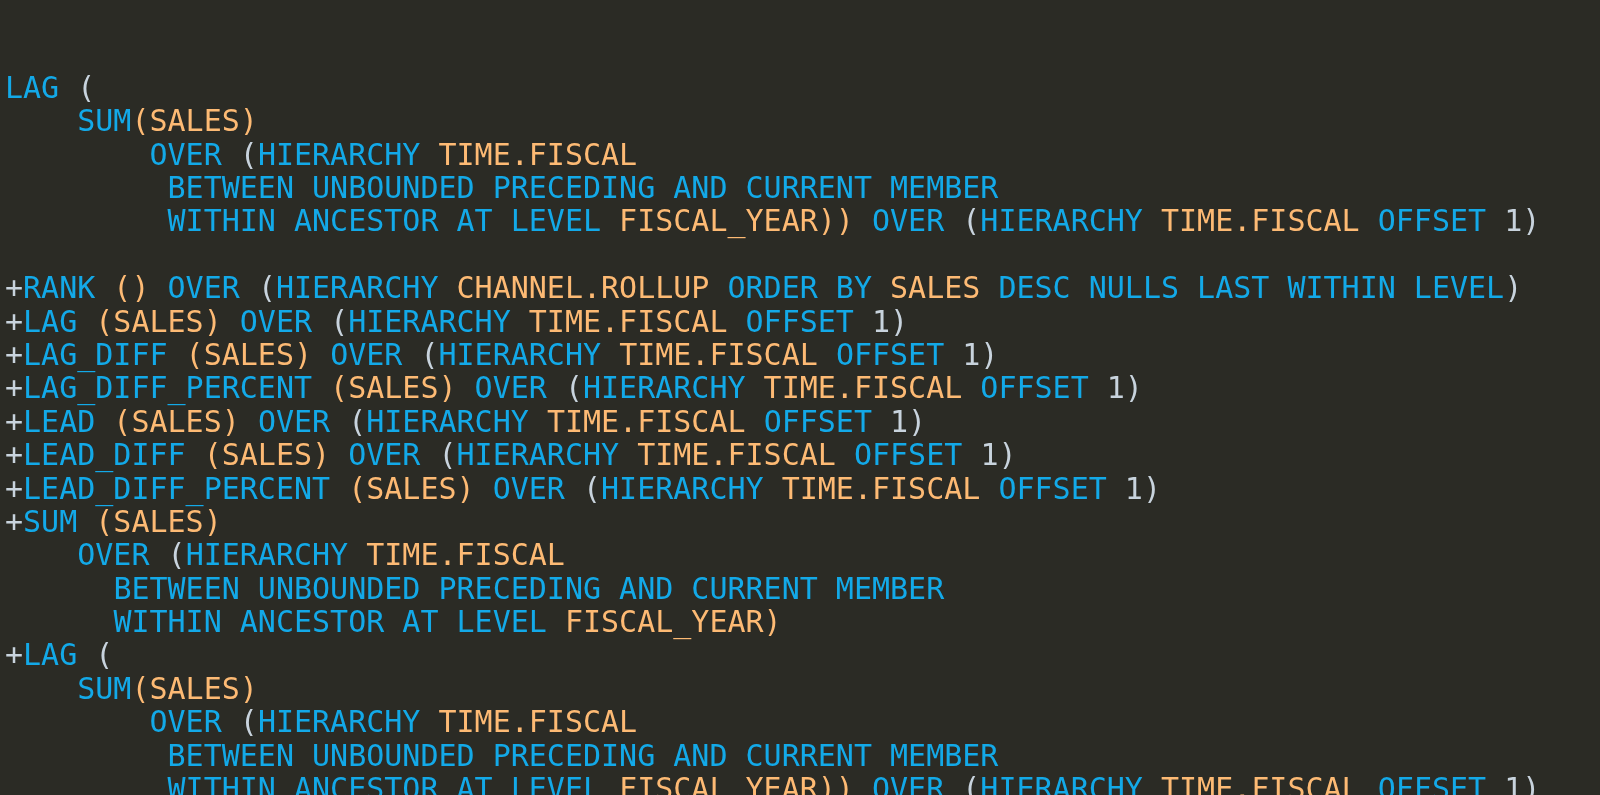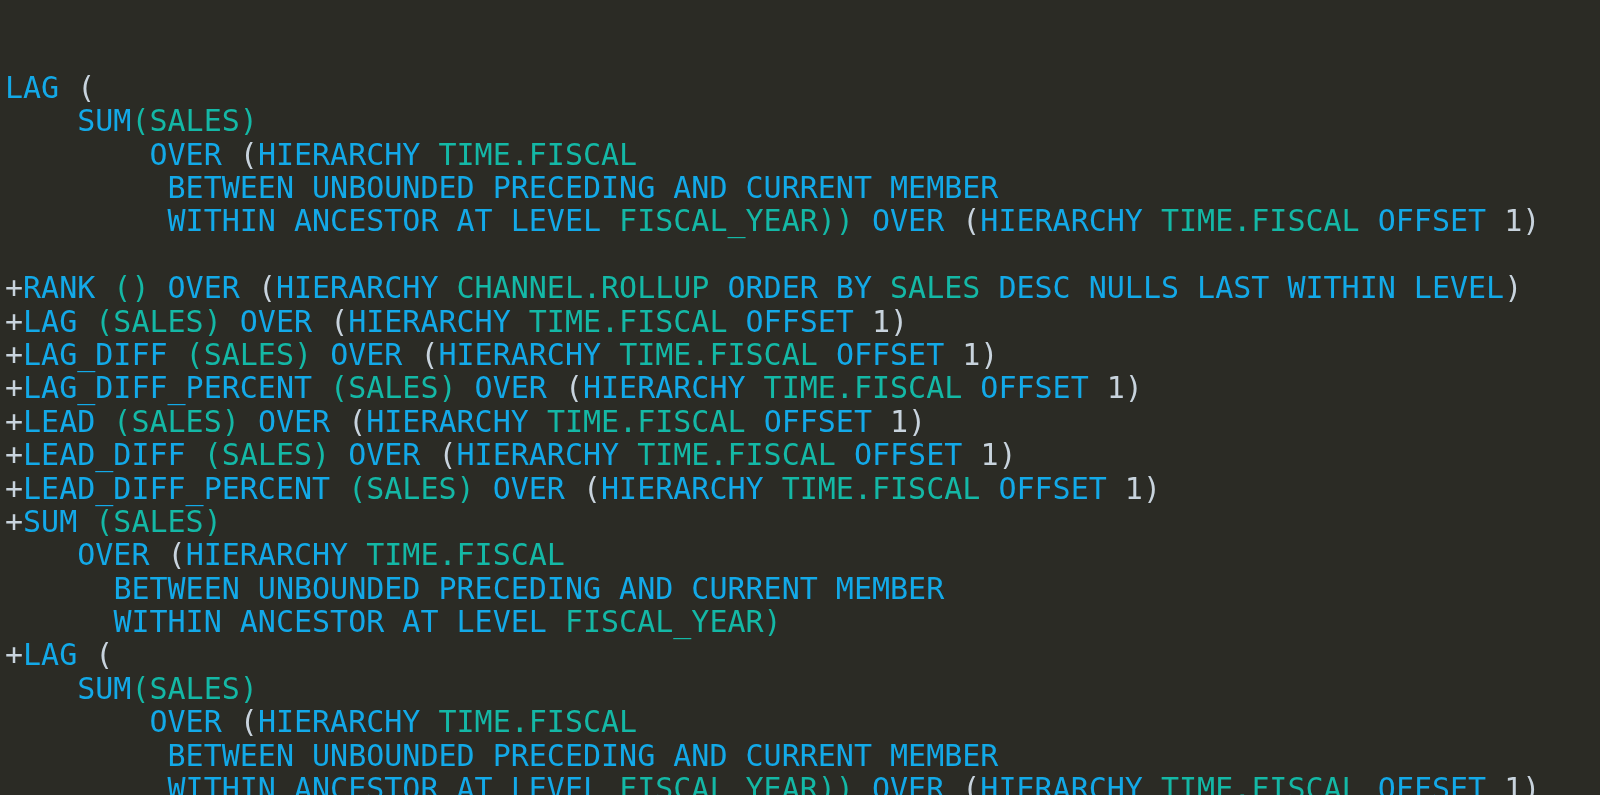--- a/index.html
+++ b/index.html
@@ -23,21 +23,21 @@
     line-height: 33.4px;
     letter-spacing: 0px;
     white-space: pre;
     overflow: hidden;
   }
   .code-line {
     white-space: pre;
     height: 33.4px;
   }
   .tok-kw   { color: #13a9e8; }
-  .tok-id   { color: #14b8a6; }
+  .tok-id   { color: #fdba74; }
   .tok-pun  { color: #c8d3dd; }
   .tok-num  { color: #c8d3dd; }
   .tok-plus { color: #c8d3dd; }
   .tok-ws   { color: #c8d3dd; }
 </style>
 </head>
 <body>
 
 <div id="code-editor">
   <div id="code-lines"><div class="code-line"><span class="tok-kw">LAG</span><span class="tok-ws"> </span><span class="tok-pun">(</span></div><div class="code-line"><span class="tok-ws">    </span><span class="tok-kw">SUM</span><span class="tok-id">(SALES)</span></div><div class="code-line"><span class="tok-ws">        </span><span class="tok-kw">OVER</span><span class="tok-ws"> </span><span class="tok-pun">(</span><span class="tok-kw">HIERARCHY</span><span class="tok-ws"> </span><span class="tok-id">TIME.FISCAL</span></div><div class="code-line"><span class="tok-ws">         </span><span class="tok-kw">BETWEEN UNBOUNDED PRECEDING AND CURRENT MEMBER</span></div><div class="code-line"><span class="tok-ws">         </span><span class="tok-kw">WITHIN ANCESTOR AT LEVEL</span><span class="tok-ws"> </span><span class="tok-id">FISCAL_YEAR))</span><span class="tok-ws"> </span><span class="tok-kw">OVER</span><span class="tok-ws"> </span><span class="tok-pun">(</span><span class="tok-kw">HIERARCHY</span><span class="tok-ws"> </span><span class="tok-id">TIME.FISCAL</span><span class="tok-ws"> </span><span class="tok-kw">OFFSET</span><span class="tok-ws"> </span><span class="tok-num">1)</span></div><div class="code-line">​</div><div class="code-line"><span class="tok-plus">+</span><span class="tok-kw">RANK</span><span class="tok-id"> ()</span><span class="tok-ws"> </span><span class="tok-kw">OVER</span><span class="tok-ws"> </span><span class="tok-pun">(</span><span class="tok-kw">HIERARCHY</span><span class="tok-ws"> </span><span class="tok-id">CHANNEL.ROLLUP</span><span class="tok-ws"> </span><span class="tok-kw">ORDER BY</span><span class="tok-ws"> </span><span class="tok-id">SALES</span><span class="tok-ws"> </span><span class="tok-kw">DESC NULLS LAST WITHIN LEVEL</span><span class="tok-pun">)</span></div><div class="code-line"><span class="tok-plus">+</span><span class="tok-kw">LAG</span><span class="tok-id"> (SALES)</span><span class="tok-ws"> </span><span class="tok-kw">OVER</span><span class="tok-ws"> </span><span class="tok-pun">(</span><span class="tok-kw">HIERARCHY</span><span class="tok-ws"> </span><span class="tok-id">TIME.FISCAL</span><span class="tok-ws"> </span><span class="tok-kw">OFFSET</span><span class="tok-ws"> </span><span class="tok-num">1)</span></div><div class="code-line"><span class="tok-plus">+</span><span class="tok-kw">LAG_DIFF</span><span class="tok-id"> (SALES)</span><span class="tok-ws"> </span><span class="tok-kw">OVER</span><span class="tok-ws"> </span><span class="tok-pun">(</span><span class="tok-kw">HIERARCHY</span><span class="tok-ws"> </span><span class="tok-id">TIME.FISCAL</span><span class="tok-ws"> </span><span class="tok-kw">OFFSET</span><span class="tok-ws"> </span><span class="tok-num">1)</span></div><div class="code-line"><span class="tok-plus">+</span><span class="tok-kw">LAG_DIFF_PERCENT</span><span class="tok-id"> (SALES)</span><span class="tok-ws"> </span><span class="tok-kw">OVER</span><span class="tok-ws"> </span><span class="tok-pun">(</span><span class="tok-kw">HIERARCHY</span><span class="tok-ws"> </span><span class="tok-id">TIME.FISCAL</span><span class="tok-ws"> </span><span class="tok-kw">OFFSET</span><span class="tok-ws"> </span><span class="tok-num">1)</span></div><div class="code-line"><span class="tok-plus">+</span><span class="tok-kw">LEAD</span><span class="tok-id"> (SALES)</span><span class="tok-ws"> </span><span class="tok-kw">OVER</span><span class="tok-ws"> </span><span class="tok-pun">(</span><span class="tok-kw">HIERARCHY</span><span class="tok-ws"> </span><span class="tok-id">TIME.FISCAL</span><span class="tok-ws"> </span><span class="tok-kw">OFFSET</span><span class="tok-ws"> </span><span class="tok-num">1)</span></div><div class="code-line"><span class="tok-plus">+</span><span class="tok-kw">LEAD_DIFF</span><span class="tok-id"> (SALES)</span><span class="tok-ws"> </span><span class="tok-kw">OVER</span><span class="tok-ws"> </span><span class="tok-pun">(</span><span class="tok-kw">HIERARCHY</span><span class="tok-ws"> </span><span class="tok-id">TIME.FISCAL</span><span class="tok-ws"> </span><span class="tok-kw">OFFSET</span><span class="tok-ws"> </span><span class="tok-num">1)</span></div><div class="code-line"><span class="tok-plus">+</span><span class="tok-kw">LEAD_DIFF_PERCENT</span><span class="tok-id"> (SALES)</span><span class="tok-ws"> </span><span class="tok-kw">OVER</span><span class="tok-ws"> </span><span class="tok-pun">(</span><span class="tok-kw">HIERARCHY</span><span class="tok-ws"> </span><span class="tok-id">TIME.FISCAL</span><span class="tok-ws"> </span><span class="tok-kw">OFFSET</span><span class="tok-ws"> </span><span class="tok-num">1)</span></div><div class="code-line"><span class="tok-plus">+</span><span class="tok-kw">SUM</span><span class="tok-id"> (SALES)</span></div><div class="code-line"><span class="tok-ws">    </span><span class="tok-kw">OVER</span><span class="tok-ws"> </span><span class="tok-pun">(</span><span class="tok-kw">HIERARCHY</span><span class="tok-ws"> </span><span class="tok-id">TIME.FISCAL</span></div><div class="code-line"><span class="tok-ws">      </span><span class="tok-kw">BETWEEN UNBOUNDED PRECEDING AND CURRENT MEMBER</span></div><div class="code-line"><span class="tok-ws">      </span><span class="tok-kw">WITHIN ANCESTOR AT LEVEL</span><span class="tok-ws"> </span><span class="tok-id">FISCAL_YEAR)</span></div><div class="code-line"><span class="tok-plus">+</span><span class="tok-kw">LAG</span><span class="tok-ws"> </span><span class="tok-pun">(</span></div><div class="code-line"><span class="tok-ws">    </span><span class="tok-kw">SUM</span><span class="tok-id">(SALES)</span></div><div class="code-line"><span class="tok-ws">        </span><span class="tok-kw">OVER</span><span class="tok-ws"> </span><span class="tok-pun">(</span><span class="tok-kw">HIERARCHY</span><span class="tok-ws"> </span><span class="tok-id">TIME.FISCAL</span></div><div class="code-line"><span class="tok-ws">         </span><span class="tok-kw">BETWEEN UNBOUNDED PRECEDING AND CURRENT MEMBER</span></div><div class="code-line"><span class="tok-ws">         </span><span class="tok-kw">WITHIN ANCESTOR AT LEVEL</span><span class="tok-ws"> </span><span class="tok-id">FISCAL_YEAR))</span><span class="tok-ws"> </span><span class="tok-kw">OVER</span><span class="tok-ws"> </span><span class="tok-pun">(</span><span class="tok-kw">HIERARCHY</span><span class="tok-ws"> </span><span class="tok-id">TIME.FISCAL</span><span class="tok-ws"> </span><span class="tok-kw">OFFSET</span><span class="tok-ws"> </span><span class="tok-num">1)</span></div></div>

